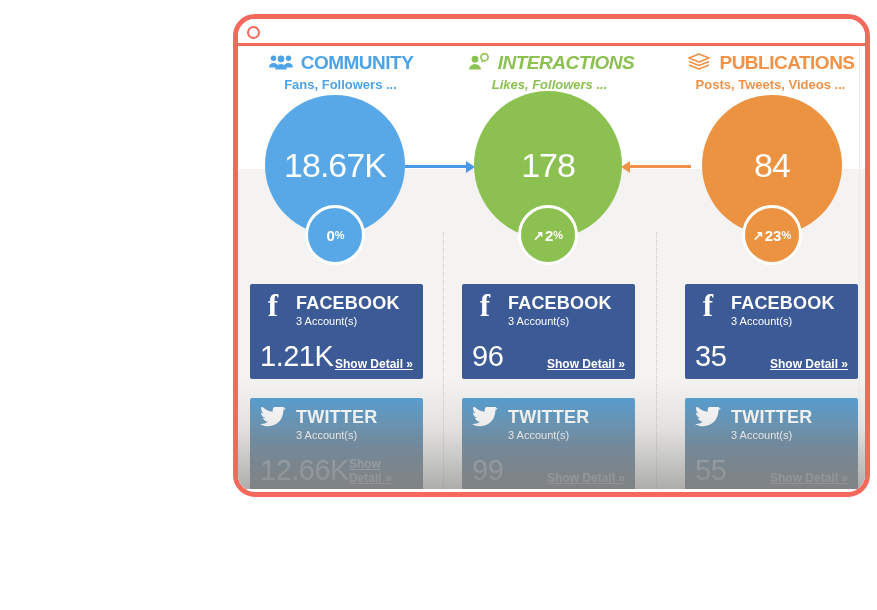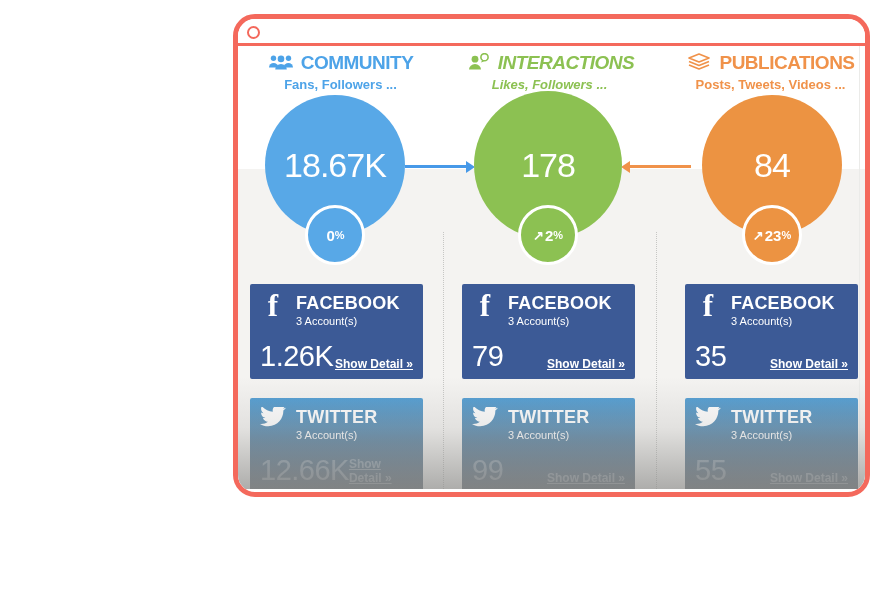--- a/index.html
+++ b/index.html
@@ -157,21 +157,21 @@
 
         <div class="card fb-card">
           <div class="card-head">
             <span class="net-icon fb-glyph">f</span>
             <div>
               <div class="card-title">FACEBOOK</div>
               <div class="card-sub">3 Account(s)</div>
             </div>
           </div>
           <div class="card-foot">
-            <div class="card-value">1.26K</div>
+            <div class="card-value">1.21K</div>
             <a class="card-link">Show Detail »</a>
           </div>
         </div>
 
         <div class="card tw-card">
           <div class="card-head">
             <span class="net-icon">
               <svg width="26" height="22" viewBox="0 0 512 420" fill="#ffffff">
                   <path d="M459.37 60.7c.33 4.5.33 9.1.33 13.6 0 138.7-105.6 298.6-298.6 298.6-59.4 0-114.7-17.2-161.1-47.1 8.4 1 16.6 1.3 25.3 1.3 49 0 94.2-16.6 130.3-44.8-46.1-1-84.8-31.2-98.1-72.8 6.5 1 13 1.6 19.8 1.6 9.4 0 18.8-1.3 27.6-3.6-48.1-9.7-84.1-52-84.1-103v-1.3c14 7.8 30.2 12.7 47.4 13.3C40 97.7 21.5 65.5 21.5 29.1c0-19.5 5.2-37.4 14.3-53C87.4 39.8 165 81.4 252.1 85.9c-1.6-7.8-2.6-15.9-2.6-24 0-57.8 46.8-104.9 104.9-104.9 30.2 0 57.5 12.7 76.7 33.1 23.7-4.5 46.5-13.3 66.6-25.3-7.8 24.4-24.4 44.8-46.1 57.8 21.1-2.3 41.6-8.1 60.4-16.2-14.3 20.8-32.2 39.3-52.6 54.3z"></path>
                 </svg>
@@ -218,21 +218,21 @@
 
         <div class="card fb-card">
           <div class="card-head">
             <span class="net-icon fb-glyph">f</span>
             <div>
               <div class="card-title">FACEBOOK</div>
               <div class="card-sub">3 Account(s)</div>
             </div>
           </div>
           <div class="card-foot">
-            <div class="card-value">79</div>
+            <div class="card-value">96</div>
             <a class="card-link">Show Detail »</a>
           </div>
         </div>
 
         <div class="card tw-card">
           <div class="card-head">
             <span class="net-icon">
               <svg width="26" height="22" viewBox="0 0 512 420" fill="#ffffff">
                   <path d="M459.37 60.7c.33 4.5.33 9.1.33 13.6 0 138.7-105.6 298.6-298.6 298.6-59.4 0-114.7-17.2-161.1-47.1 8.4 1 16.6 1.3 25.3 1.3 49 0 94.2-16.6 130.3-44.8-46.1-1-84.8-31.2-98.1-72.8 6.5 1 13 1.6 19.8 1.6 9.4 0 18.8-1.3 27.6-3.6-48.1-9.7-84.1-52-84.1-103v-1.3c14 7.8 30.2 12.7 47.4 13.3C40 97.7 21.5 65.5 21.5 29.1c0-19.5 5.2-37.4 14.3-53C87.4 39.8 165 81.4 252.1 85.9c-1.6-7.8-2.6-15.9-2.6-24 0-57.8 46.8-104.9 104.9-104.9 30.2 0 57.5 12.7 76.7 33.1 23.7-4.5 46.5-13.3 66.6-25.3-7.8 24.4-24.4 44.8-46.1 57.8 21.1-2.3 41.6-8.1 60.4-16.2-14.3 20.8-32.2 39.3-52.6 54.3z"></path>
                 </svg>

